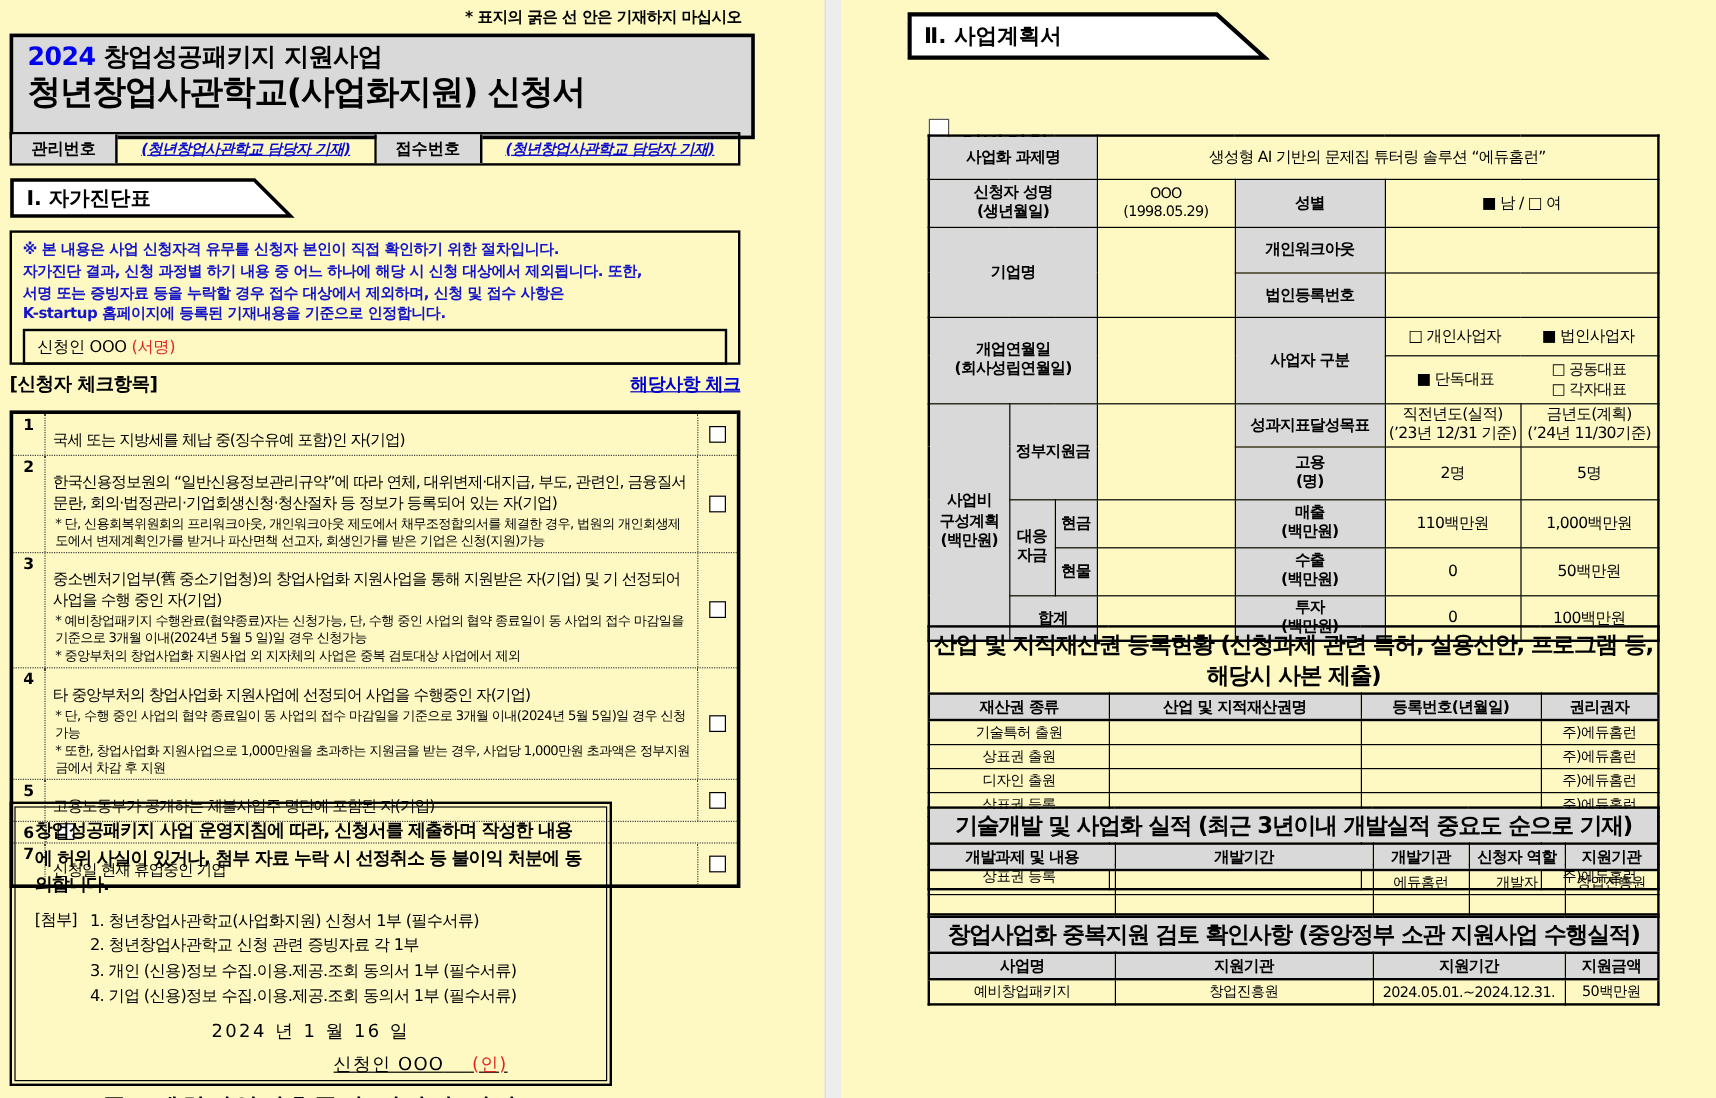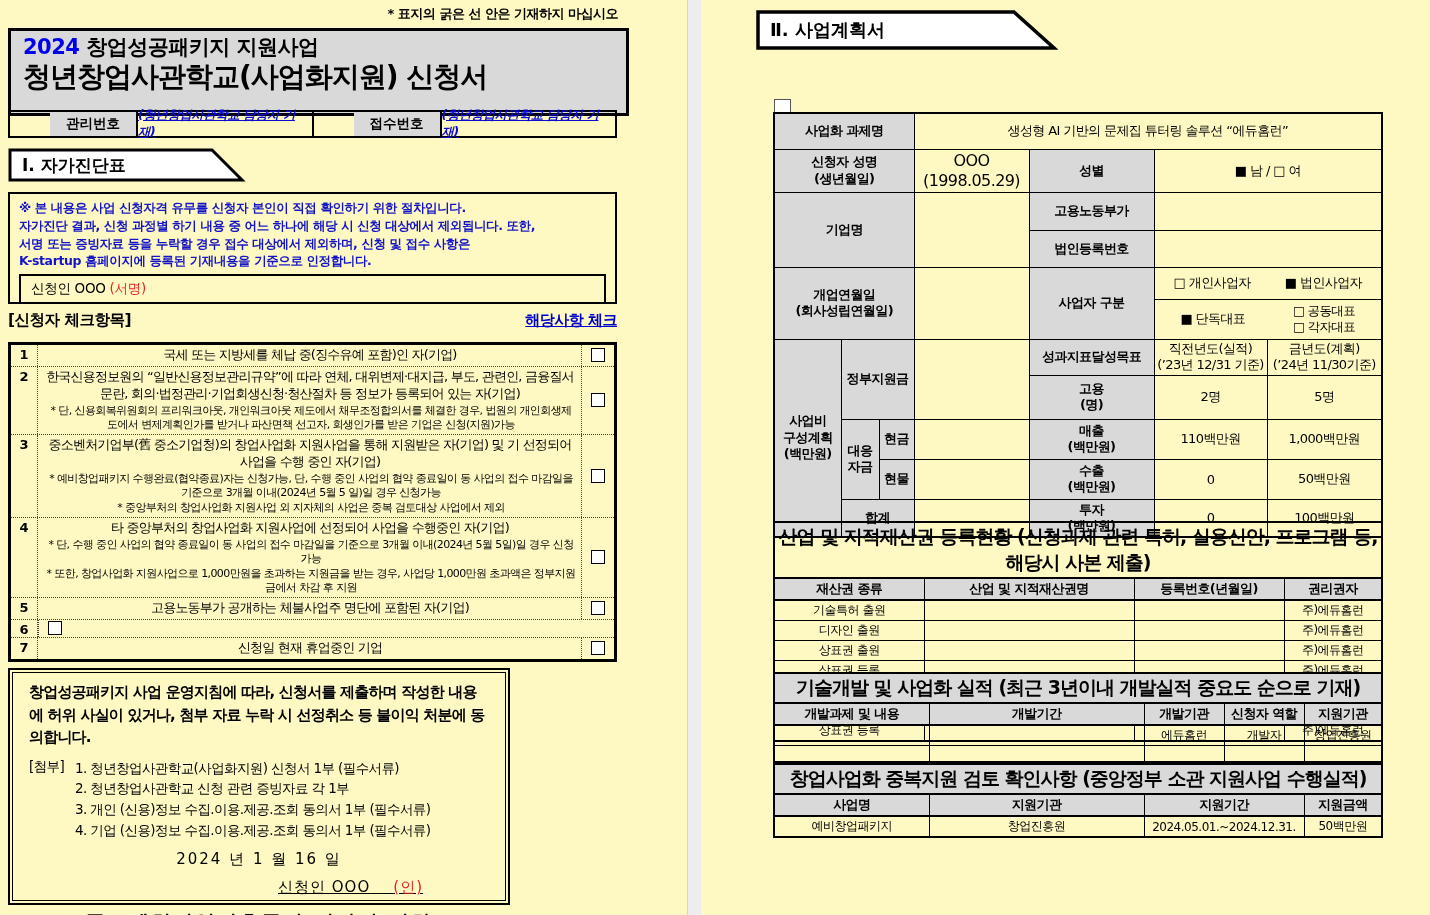--- a/index.html
+++ b/index.html
@@ -19,21 +19,21 @@
   .top-note{position:absolute;top:5px;left:230px;width:388px;text-align:right;
             font-size:13px;font-weight:bold;letter-spacing:-0.5px;}
   .title-box{position:absolute;top:28px;left:8px;width:603px;height:68px;background:#d9d9d9;
              border:3px solid #000;padding:2px 0 12px 12px;}
   .title-line1{font-size:21px;font-weight:bold;letter-spacing:-0.5px;line-height:1.4;}
   .title-year{color:#0000ee;}
   .title-line2{font-size:28px;font-weight:bold;letter-spacing:-1px;line-height:1.1;}
   .ref-table{position:absolute;top:110px;left:8px;width:609px;height:28px;display:flex;
              border:2px solid #000;box-sizing:border-box;}
   .ref-cell{display:flex;align-items:center;justify-content:center;box-sizing:border-box;height:100%;}
-  .ref-label{width:88px;background:#d9d9d9;font-weight:bold;font-size:13.5px;border-right:2px solid #000;margin-left:40px;}
+  .ref-label{width:88px;background:#d9d9d9;font-weight:bold;font-size:13.5px;border-right:2px solid #000;}
   .ref-val{flex:1;color:#0d0dd0;font-style:italic;font-weight:bold;font-size:12.5px;
            text-decoration:underline;letter-spacing:-0.5px;}
   .ref-mid{border-right:2px solid #000;}
   .tab{position:absolute;}
   .tab svg{position:absolute;left:0;top:0;}
   .tab-text{position:absolute;left:14px;top:0;height:100%;display:flex;align-items:center;
             font-weight:bold;}
   #tab1{top:148px;left:8px;width:240px;height:34px;}
   #tab1 .tab-text{font-size:17px;}
   #tab2{top:10px;left:55px;width:302px;height:40px;}
@@ -51,21 +51,21 @@
   .chk-header{position:absolute;top:310px;left:8px;width:609px;display:flex;
               justify-content:space-between;align-items:center;}
   .chk-header-left{font-weight:bold;font-size:15.5px;letter-spacing:-0.5px;}
   .chk-header-right{font-weight:bold;font-size:15px;color:#0000cc;text-decoration:underline;letter-spacing:-0.5px;}
 
   .cl-table{position:absolute;top:342px;left:8px;width:609px;border:3px solid #000;box-sizing:border-box;}
   .cl-row{display:flex;border-top:1px dotted #444;}
   .cl-row:first-child{border-top:none;}
   .cl-no{width:26px;flex:0 0 26px;display:flex;align-items:flex-start;justify-content:center;
          font-weight:bold;font-size:13px;border-right:1px dotted #444;padding-top:2px;}
-  .cl-body{flex:1;padding:2px 5px 2px 6px;text-align:center;}
+  .cl-body{flex:1;padding:15px 5px 2px 6px;}
   .cl-main{font-size:13px;line-height:1.3;letter-spacing:-0.8px;}
   .cl-note{font-size:11px;line-height:1.28;letter-spacing:-0.6px;margin-top:1px;padding-left:2px;}
   .cl-chk{width:32px;flex:0 0 32px;display:flex;align-items:center;justify-content:center;
           border-left:1px dotted #444;}
   .cbx{width:12px;height:12px;border:1.6px solid #000;display:inline-block;background:#fff;}
 
   .final-box{position:absolute;top:668px;left:8px;width:502px;height:237px;border:2px solid #000;
              box-sizing:border-box;padding:2px;}
   .final-inner{border:1px solid #000;height:100%;box-sizing:border-box;padding:8px 16px 0 16px;}
   .final-par{font-weight:bold;font-size:15px;line-height:1.5;letter-spacing:-0.8px;}
@@ -267,29 +267,29 @@
           <col style="width:115px">
       </colgroup>
       <tbody>
           <tr style="height:36px">
         <td colspan="3" class="gray">사업화 과제명</td>
         <td colspan="4">생성형 AI 기반의 문제집 튜터링 솔루션 “에듀홈런”</td>
       </tr>
       <tr style="height:40px">
         <td colspan="3" class="gray pl">신청자 성명
 (생년월일)</td>
-        <td class="pl" style="font-size:16px">OOO
+        <td class="pl" style="font-size:12px">OOO
 (1998.05.29)</td>
         <td class="gray">성별</td>
         <td colspan="2">■  남   /   □ 여</td>
       </tr>
       <tr style="height:38px">
         <td colspan="3" rowspan="2" class="gray">기업명</td>
         <td rowspan="2"></td>
-        <td class="gray">고용노동부가</td>
+        <td class="gray">개인워크아웃</td>
         <td colspan="2"></td>
       </tr>
       <tr style="height:37px">
         <td class="gray">법인등록번호</td>
         <td colspan="2"></td>
       </tr>
       <tr style="height:32px">
         <td colspan="3" rowspan="2" class="gray pl">개업연월일
 (회사성립연월일)</td>
         <td rowspan="2"></td>
@@ -379,27 +379,27 @@
             </tr>
         </tbody>
           <tbody>
             <tr>
               <td>기술특허 출원</td>
               <td></td>
               <td></td>
               <td>주)에듀홈런</td>
             </tr>
             <tr>
+              <td>상표권 출원</td>
+              <td></td>
+              <td></td>
+              <td>주)에듀홈런</td>
+            </tr>
+            <tr>
               <td>디자인 출원</td>
-              <td></td>
-              <td></td>
-              <td>주)에듀홈런</td>
-            </tr>
-            <tr>
-              <td>상표권 출원</td>
               <td></td>
               <td></td>
               <td>주)에듀홈런</td>
             </tr>
             <tr>
               <td>상표권 등록</td>
               <td></td>
               <td></td>
               <td>주)에듀홈런</td>
             </tr>

